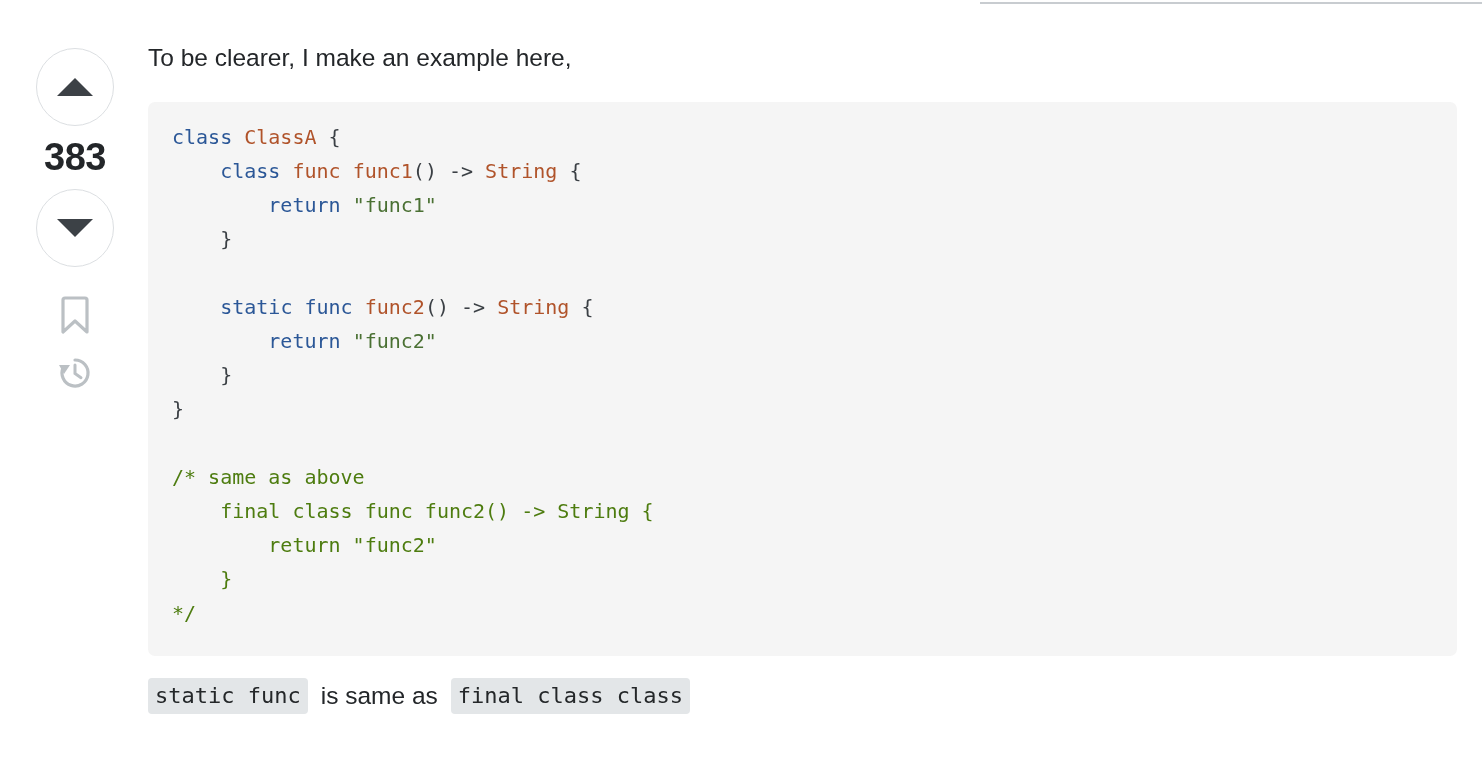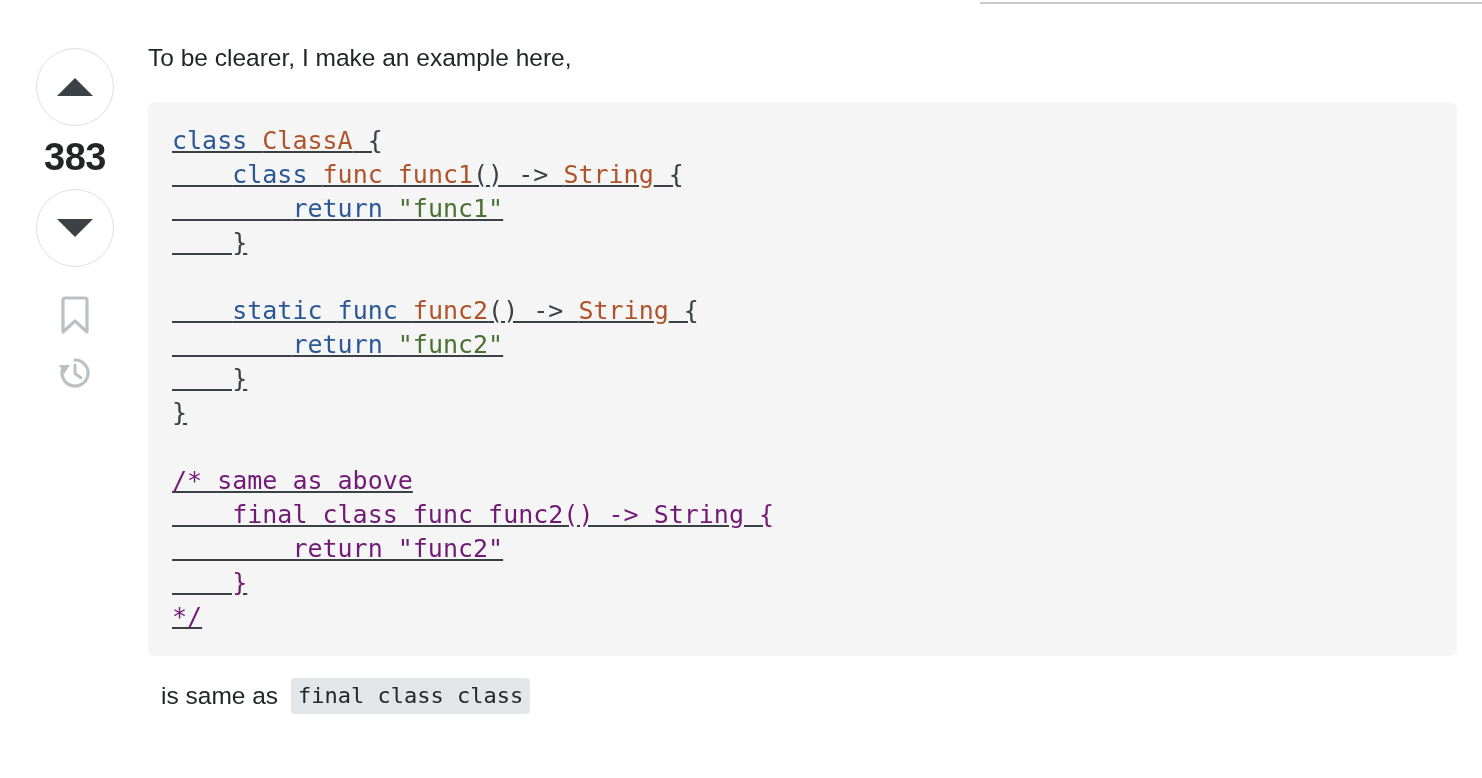--- a/index.html
+++ b/index.html
@@ -123,36 +123,35 @@
     background: #f5f5f5;
     border-radius: 7px;
     padding: 22px 0 22px 24px;
     width: 1285px;
     box-sizing: content-box;
     overflow: hidden;
   }
   .code-block pre {
     margin: 0;
     font-family: "DejaVu Sans Mono", "Liberation Mono", monospace;
-    font-size: 25px;
+    font-size: 20px;
     line-height: 1.355;
     color: #3b4045;
     white-space: pre;
     tab-size: 4;
-    text-decoration: underline;
   }
   .code-block .ln { display: block; min-height: 34px; }
 
   
   .tok-kw      { color: #2b5797; }
   .tok-type    { color: #b0532a; }
   .tok-fn      { color: #b0532a; }
   .tok-str     { color: #4a7033; }
   .tok-punct   { color: #3b4045; }
-  .tok-comment { color: #701a75; }
+  .tok-comment { color: #4d7c0f; }
   .tok-plain   { color: #3b4045; }
 </style>
 </head>
 <body>
 
 <div id="page">
 
   <div class="top-divider"></div>
 
   <div class="vote-cell">
@@ -197,19 +196,20 @@
 
   <div class="post-body">
 
     <p class="para intro">To be clearer, I make an example here,</p>
 
     <div class="code-block">
       <pre><code id="code-target"><span class="ln"><span class="tok-kw">class </span><span class="tok-type">ClassA</span><span class="tok-punct"> {</span></span><span class="ln"><span class="tok-plain">    </span><span class="tok-kw">class </span><span class="tok-fn">func </span><span class="tok-fn">func1</span><span class="tok-punct">() -&gt; </span><span class="tok-type">String</span><span class="tok-punct"> {</span></span><span class="ln"><span class="tok-plain">        </span><span class="tok-kw">return </span><span class="tok-str">"func1"</span></span><span class="ln"><span class="tok-punct">    }</span></span><span class="ln">​</span><span class="ln"><span class="tok-plain">    </span><span class="tok-kw">static </span><span class="tok-kw">func </span><span class="tok-fn">func2</span><span class="tok-punct">() -&gt; </span><span class="tok-type">String</span><span class="tok-punct"> {</span></span><span class="ln"><span class="tok-plain">        </span><span class="tok-kw">return </span><span class="tok-str">"func2"</span></span><span class="ln"><span class="tok-punct">    }</span></span><span class="ln"><span class="tok-punct">}</span></span><span class="ln">​</span><span class="ln"><span class="tok-comment">/* same as above</span></span><span class="ln"><span class="tok-comment">    final class func func2() -&gt; String {</span></span><span class="ln"><span class="tok-comment">        return "func2"</span></span><span class="ln"><span class="tok-comment">    }</span></span><span class="ln"><span class="tok-comment">*/</span></span></code></pre>
     </div>
 
     <p class="para footer">
+      <span class="inline-code">static func</span>
       <span class="plain-gap">is same as</span>
       <span class="inline-code">final class class</span>
     </p>
 
   </div>
 
 </div>
 
 </body></html>

